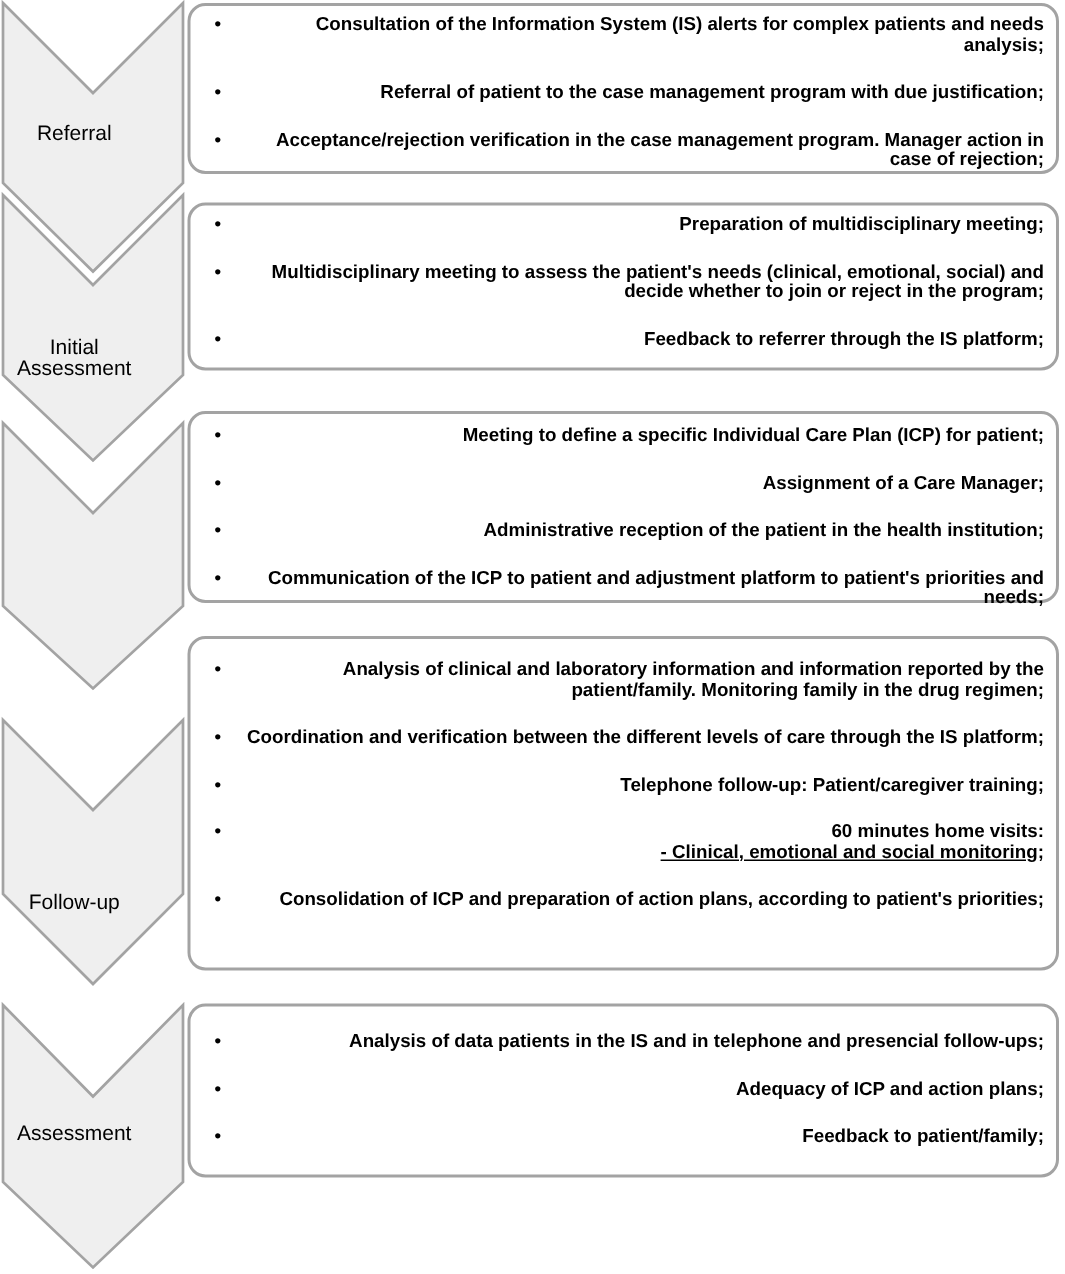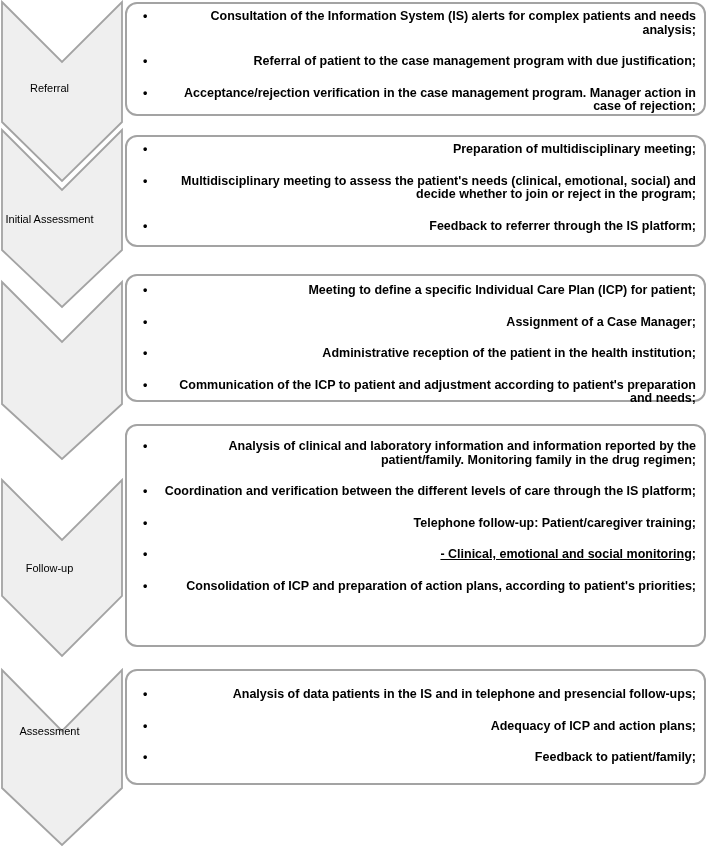--- a/index.html
+++ b/index.html
@@ -21,21 +21,21 @@
     fill: var(--chevron-fill, #efefef);
     stroke: var(--chevron-border, #a3a3a3);
     stroke-width: 1.8;
     stroke-linejoin: miter;
   }
   .stage-label {
     position: absolute;
     left: 2px;
     width: 95px;
     text-align: center;
-    font-size: 11px;
+    font-size: 14px;
     line-height: 14px;
     font-weight: normal;
   }
   .box {
     position: absolute;
     left: 125px;
     width: 581px;
     box-sizing: border-box;
     background: #ffffff;
     border: 2px solid var(--box-border, #a3a3a3);
@@ -62,23 +62,23 @@
 
   <svg class="chevrons" viewBox="0 0 710 849">
     <polygon class="chev" points="2,2 62,62 122,2 122,122 62,181 2,122"></polygon>
     <polygon class="chev" points="2,130 62,190 122,130 122,250 62,307 2,250"></polygon>
     <polygon class="chev" points="2,282 62,342 122,282 122,404 62,459 2,404"></polygon>
     <polygon class="chev" points="2,480 62,540 122,480 122,596 62,656 2,596"></polygon>
     <polygon class="chev" points="2,670 62,731 122,670 122,788 62,845 2,788"></polygon>
   </svg>
 
   <div class="stage-label" style="top:81px">Referral</div>
-  <div class="stage-label" style="top:212px">Initial Assessment</div>
-  <div class="stage-label" style="top:561px">Follow-up</div>
-  <div class="stage-label" style="top:724px">Assessment</div>
+  <div class="stage-label" style="top:224px">Initial Assessment</div>
+  <div class="stage-label" style="top:594px">Follow-up</div>
+  <div class="stage-label" style="top:748px">Assessment</div>
 
   <div class="box" style="top:2px;height:114px;padding-top:6px">
     <div class="item">
       <span class="marker">•</span>
       <span class="body">
           <span class="txt">Consultation of the Information System (IS) alerts for complex patients and needs analysis;</span>
         </span>
     </div>
     <div class="item">
       <span class="marker">•</span>
@@ -118,33 +118,33 @@
   <div class="box" style="top:274px;height:128px;padding-top:8px">
     <div class="item">
       <span class="marker">•</span>
       <span class="body">
           <span class="txt">Meeting to define a specific Individual Care Plan (ICP) for patient;</span>
         </span>
     </div>
     <div class="item">
       <span class="marker">•</span>
       <span class="body">
-          <span class="txt">Assignment of a Case Manager;</span>
+          <span class="txt">Assignment of a Care Manager;</span>
         </span>
     </div>
     <div class="item">
       <span class="marker">•</span>
       <span class="body">
           <span class="txt">Administrative reception of the patient in the health institution;</span>
         </span>
     </div>
     <div class="item">
       <span class="marker">•</span>
       <span class="body">
-          <span class="txt">Communication of the ICP to patient and adjustment according to patient's preparation and needs;</span>
+          <span class="txt">Communication of the ICP to patient and adjustment platform to patient's priorities and needs;</span>
         </span>
     </div>
   </div>
 
   <div class="box" style="top:424px;height:223px;padding-top:14px">
     <div class="item">
       <span class="marker">•</span>
       <span class="body">
           <span class="txt">Analysis of clinical and laboratory information and information reported by the patient/family. Monitoring family in the drug regimen;</span>
         </span>
@@ -157,20 +157,21 @@
     </div>
     <div class="item">
       <span class="marker">•</span>
       <span class="body">
           <span class="txt">Telephone follow-up: Patient/caregiver training;</span>
         </span>
     </div>
     <div class="item">
       <span class="marker">•</span>
       <span class="body">
+        <span class="txt">60 minutes home visits:</span>
         <span class="sub">- Clinical, emotional and social monitoring;</span>
       </span>
     </div>
     <div class="item">
       <span class="marker">•</span>
       <span class="body">
           <span class="txt">Consolidation of ICP and preparation of action plans, according to patient's priorities;</span>
         </span>
     </div>
   </div>

